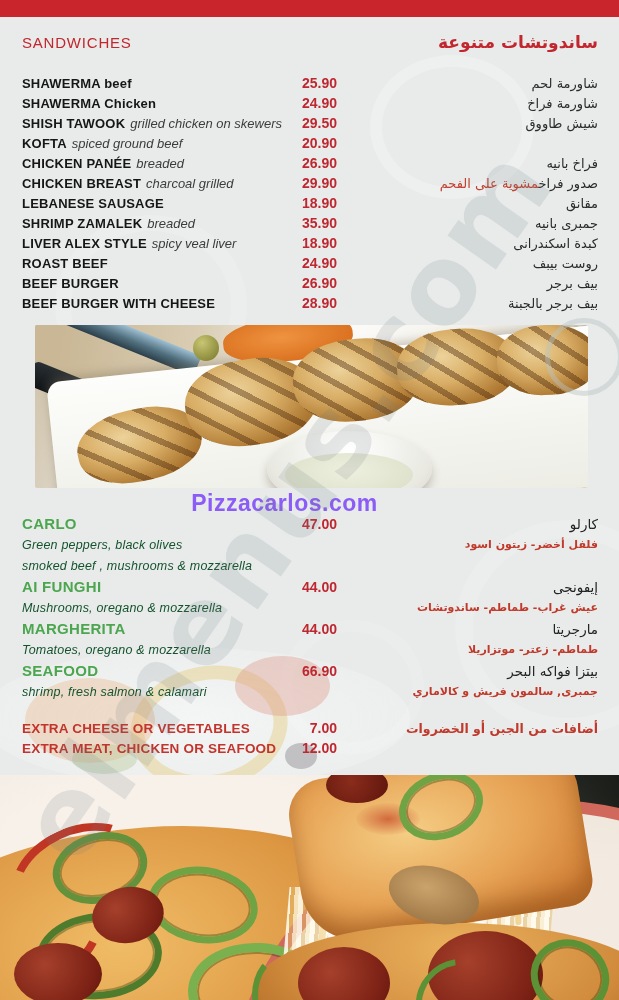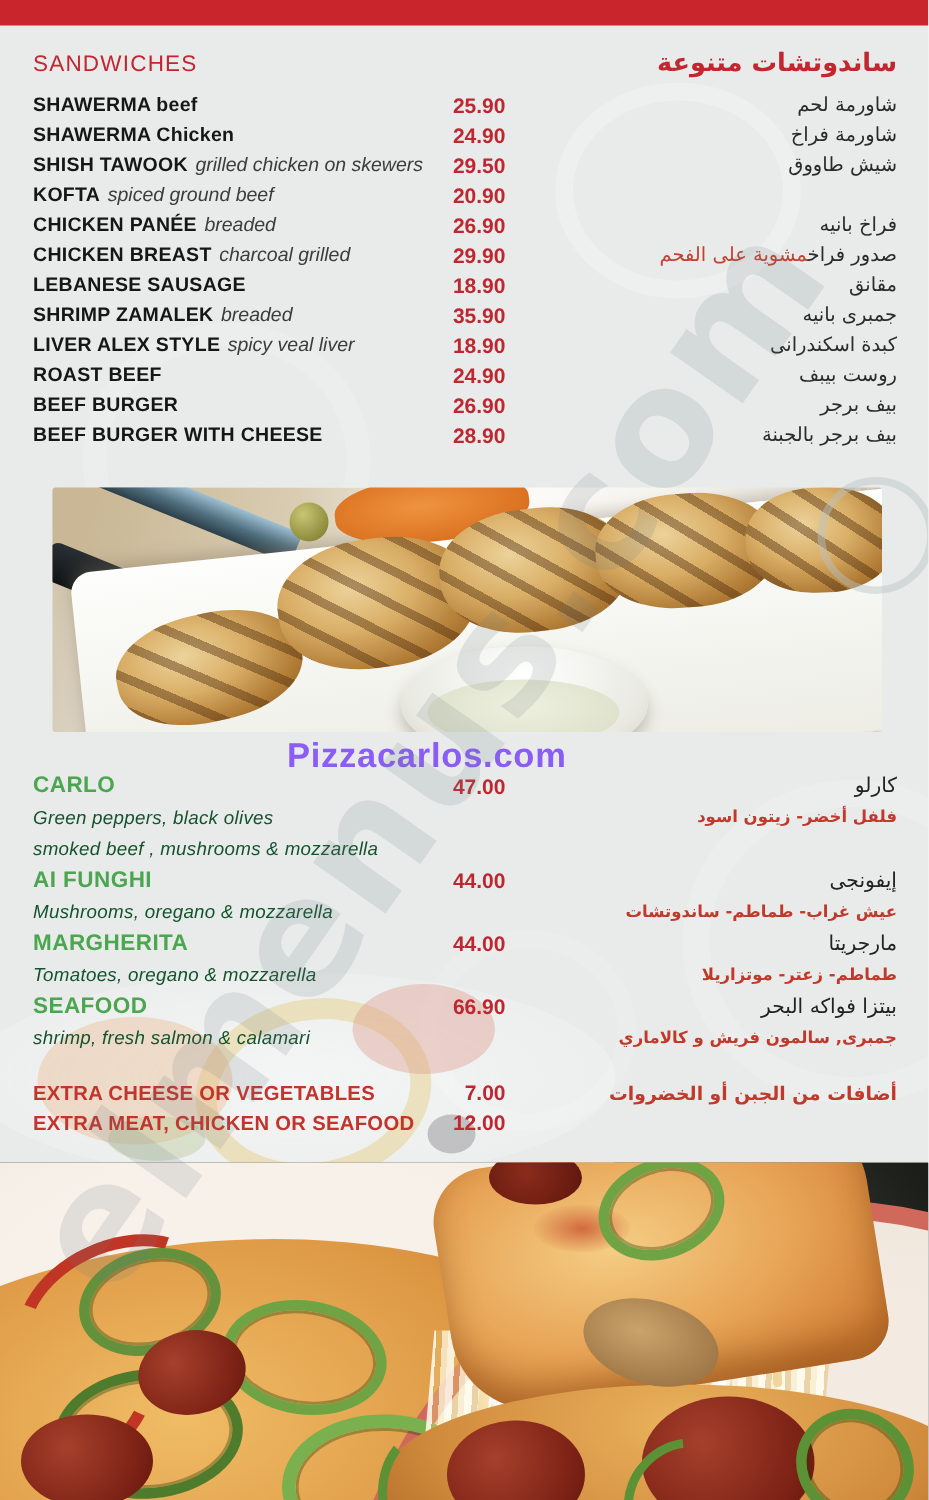--- a/index.html
+++ b/index.html
@@ -25,21 +25,21 @@
   .hdr-ar { color:#c2262e; font-size:17px; font-weight:bold; }
 
   
   .rows { position:absolute; left:22px; right:21px; }
   .row { display:flex; align-items:center; }
   .c-en { width:218px; white-space:nowrap; }
   .c-pr { width:97px; text-align:right; color:#bf2730; font-weight:bold; font-size:14px; }
   .c-ar { flex:1; text-align:right; direction:rtl; }
 
   
-  .sand { top:60px; }
+  .sand { top:73px; }
   .sand .row { height:20px; }
   .s-name { font-weight:bold; font-size:13px; color:#161616; letter-spacing:.2px; }
   .s-qual { font-style:italic; font-size:13px; color:#3c3c3c; margin-left:5px; font-weight:normal; }
   .s-ar { font-size:13px; color:#2b2b2b; }
   .s-ar .red-part { color:#c4402f; padding-left:4px; }
 
   
   .photo1 { position:absolute; left:35px; top:325px; width:553px; height:163px; border-radius:2px; overflow:hidden;
             background:linear-gradient(105deg,#cfc2a8 0%,#ddd5c6 12%,#f1f0ea 32%,#fbfaf7 55%,#efece4 82%,#e7e0d4 100%); }
   .p1-table { position:absolute; left:0; top:0; width:260px; height:60px;

